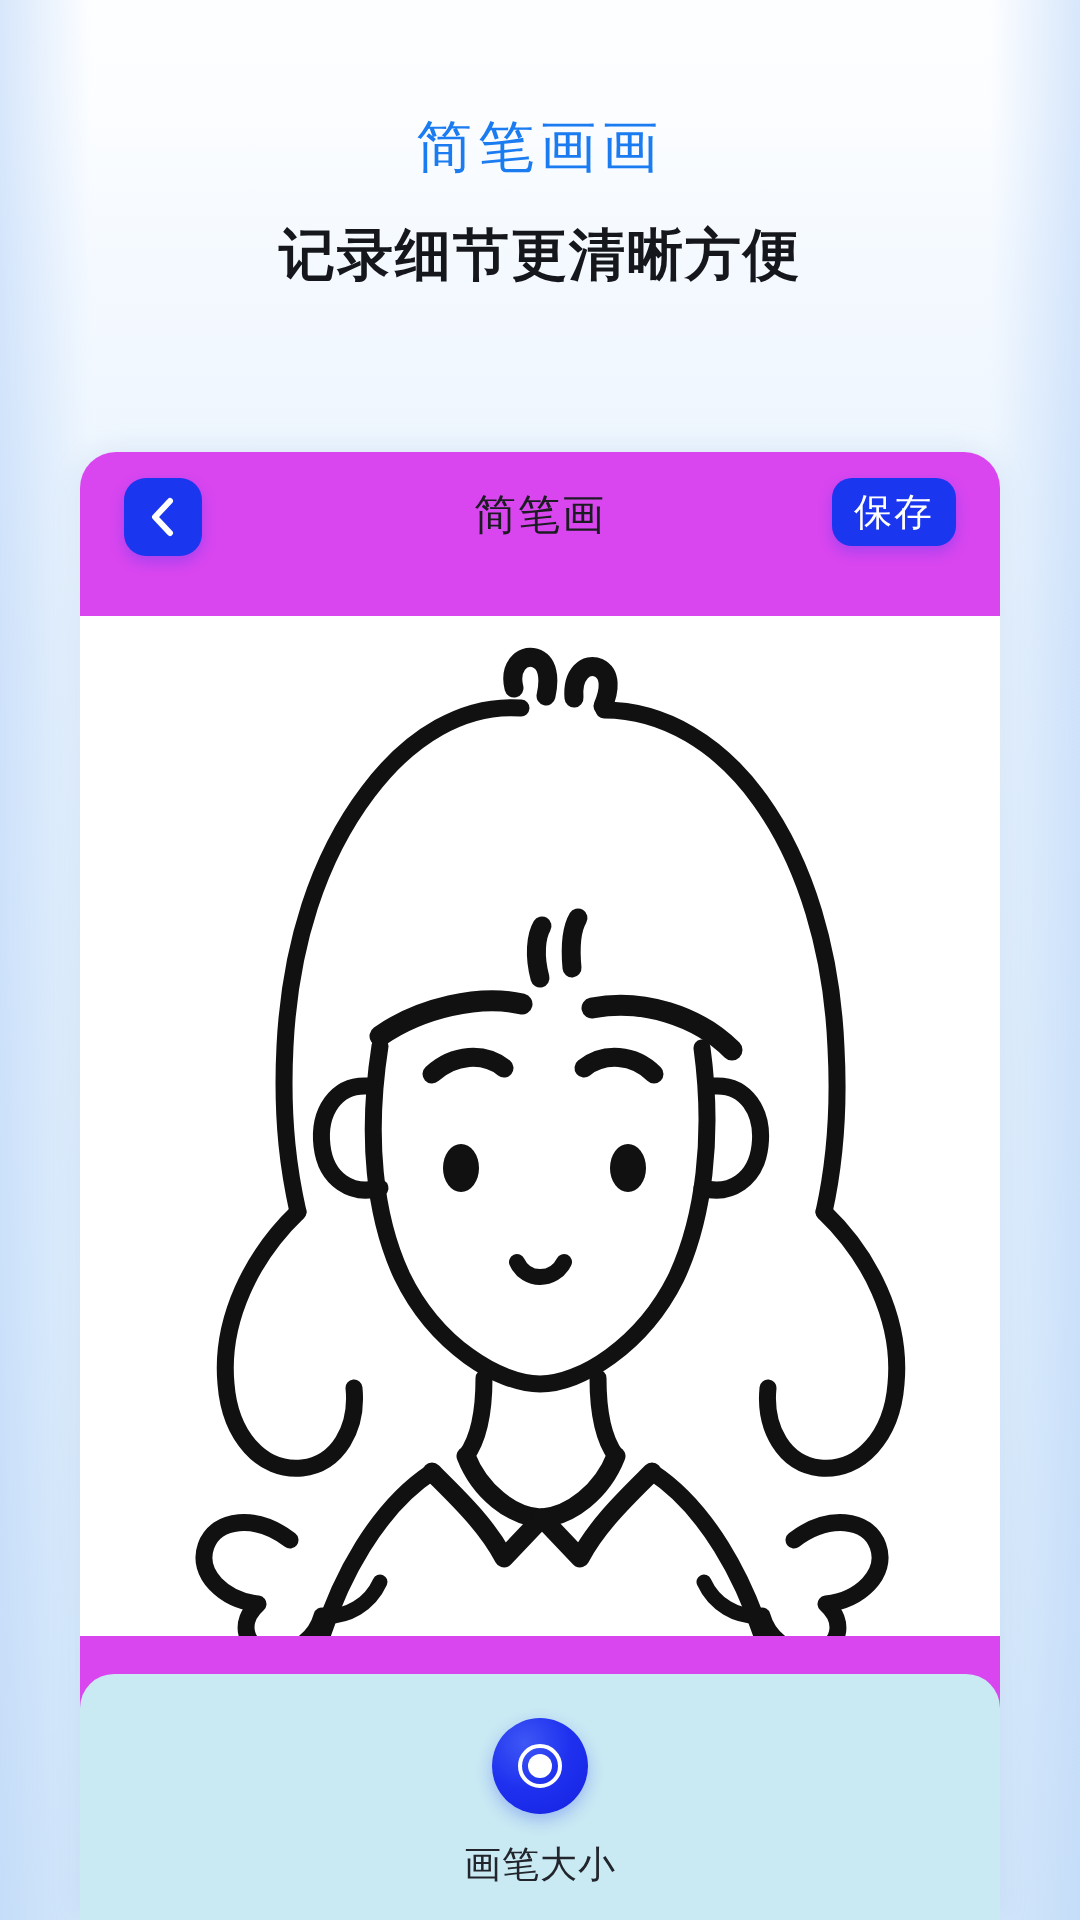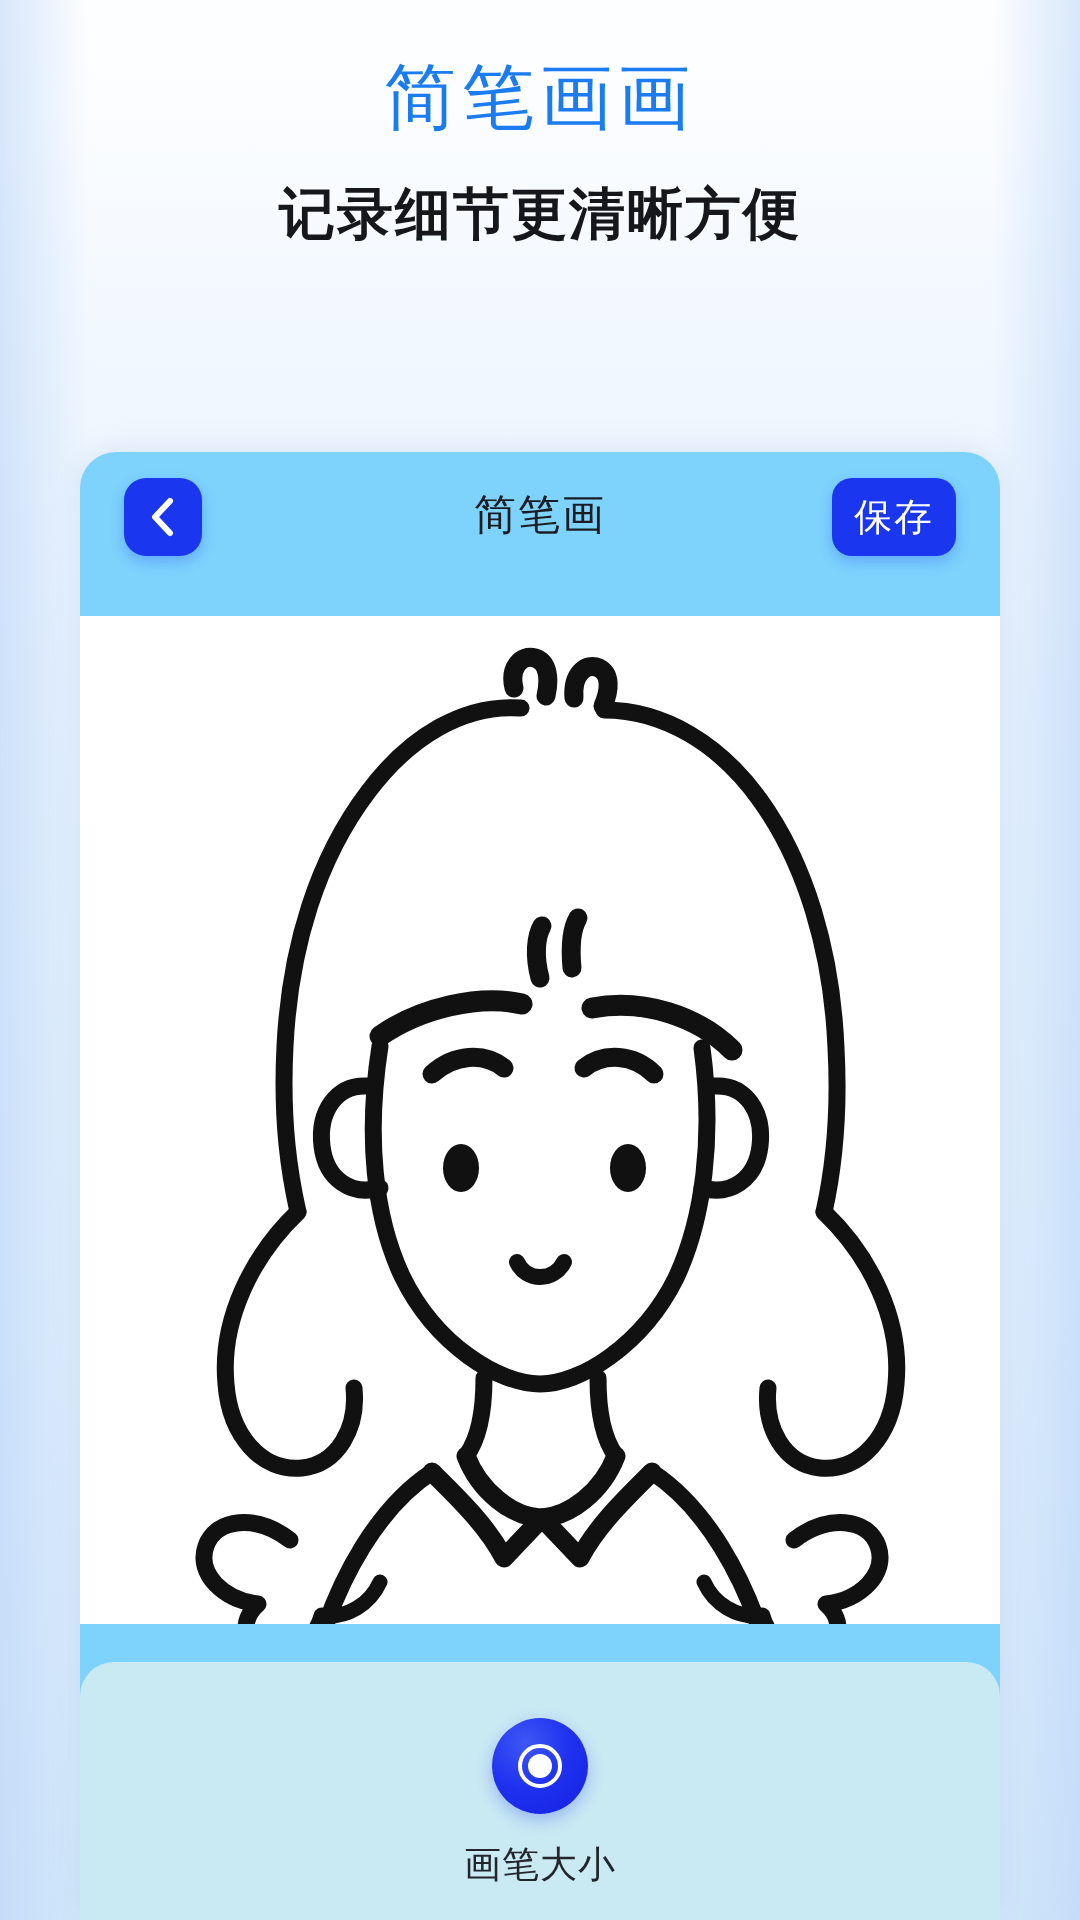--- a/index.html
+++ b/index.html
@@ -31,42 +31,42 @@
     background:
       linear-gradient(90deg, rgba(185,212,248,.55) 0px, rgba(185,212,248,0) 90px),
       linear-gradient(270deg, rgba(185,212,248,.55) 0px, rgba(185,212,248,0) 90px);
     pointer-events:none;
   }
 
   
   .promo { position:absolute; top:0; left:0; right:0; text-align:center; z-index:3;}
   .promo-title{
     font-family:"Liberation Serif","DejaVu Serif",serif;
-    font-size:72px;
+    font-size:56px;
     line-height:1;
     letter-spacing:6px;
     color:#1a7cf0;
-    margin-top:62px;
+    margin-top:119px;
     font-weight:400;
   }
   .promo-sub{
     font-size:56px;
     line-height:1;
     letter-spacing:2px;
     color:#15171c;
     margin-top:52px;
     font-weight:700;
   }
 
   
   .phone{
     position:absolute;
     left:80px; right:80px;
     top:452px; bottom:0;
-    background:#7dd3fc;
+    background:#d946ef;
     border-radius:36px 36px 0 0;
     overflow:hidden;
     box-shadow:0 -2px 28px rgba(120,160,210,.18);
     z-index:2;
     display:flex;
     flex-direction:column;
     gap:38px;
   }
 
   
@@ -92,21 +92,21 @@
     left:0; right:0;
     text-align:center;
     font-size:42px;
     letter-spacing:2px;
     color:#1a1c22;
     font-weight:500;
   }
   .save-btn{
     position:absolute;
     right:44px; top:26px;
-    min-width:124px; height:78px;
+    min-width:124px; height:68px;
     padding:0 22px;
     border:0;
     border-radius:20px;
     background:#1a36ef;
     color:#fff;
     font-family:inherit;
     font-size:38px;
     letter-spacing:2px;
     font-weight:500;
     display:flex; align-items:center; justify-content:center;
@@ -128,21 +128,21 @@
     display:block;
     width:100%;
     height:auto;
   }
 
   
   .toolbar{
     flex:0 0 auto;
     background:#c9e9f3;
     border-radius:34px 34px 0 0;
-    padding:56px 26px 30px;
+    padding:44px 26px 30px;
     display:flex;
     justify-content:space-around;
     align-items:flex-start;
     position:relative;
     z-index:4;
   }
   .tool{
     width:190px;
     display:flex;
     flex-direction:column;

